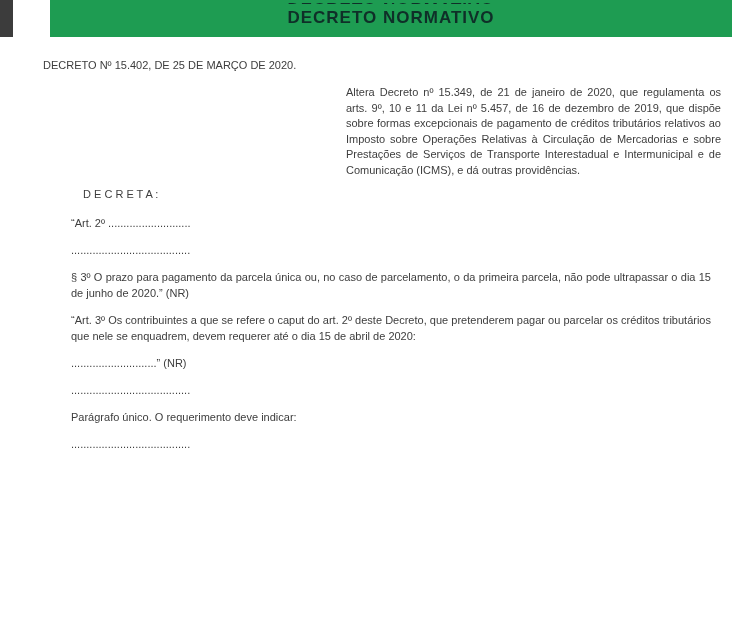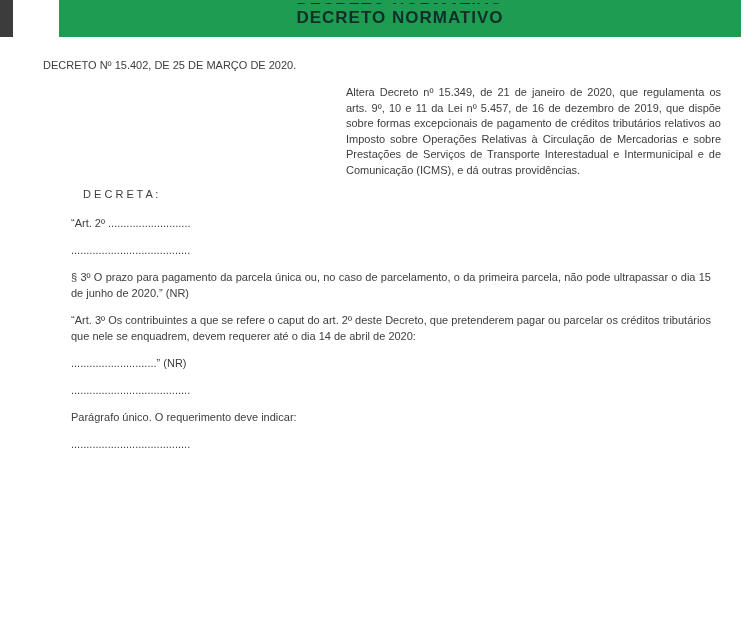--- a/index.html
+++ b/index.html
@@ -19,21 +19,21 @@
   .left-bar {
     position: absolute;
     left: 0;
     top: 0;
     width: 13px;
     height: 37px;
     background: #3c3c3c;
   }
   .banner {
     position: absolute;
-    left: 59px;
+    left: 50px;
     top: 0;
     width: 682px;
     height: 37px;
     background: #1e9c52;
   }
   .banner-clip {
     position: absolute;
     top: 0;
     left: 0;
     right: 0;
@@ -107,21 +107,21 @@
 
   <div class="content">
     <p class="heading">DECRETO Nº 15.402, DE 25 DE MARÇO DE 2020.</p>
     <p class="ementa">Altera Decreto nº 15.349, de 21 de janeiro de 2020, que regulamenta os arts. 9º, 10 e 11 da Lei nº 5.457, de 16 de dezembro de 2019, que dispõe sobre formas excepcionais de pagamento de créditos tributários relativos ao Imposto sobre Operações Relativas à Circulação de Mercadorias e sobre Prestações de Serviços de Transporte Interestadual e Intermunicipal e de Comunicação (ICMS), e dá outras providências.</p>
     <p class="first-indent">D E C R E T A :</p>
 
     <div class="quote">
       <p>“Art. 2º ...........................</p>
       <p>.......................................</p>
       <p class="just">§ 3º O prazo para pagamento da parcela única ou, no caso de parcelamento, o da primeira parcela, não pode ultrapassar o dia 15 de junho de 2020.” (NR)</p>
-      <p class="just">“Art. 3º Os contribuintes a que se refere o caput do art. 2º deste Decreto, que pretenderem pagar ou parcelar os créditos tributários que nele se enquadrem, devem requerer até o dia 14 de abril de 2020:</p>
+      <p class="just">“Art. 3º Os contribuintes a que se refere o caput do art. 2º deste Decreto, que pretenderem pagar ou parcelar os créditos tributários que nele se enquadrem, devem requerer até o dia 15 de abril de 2020:</p>
       <p>............................” (NR)</p>
       <p>.......................................</p>
       <p>Parágrafo único. O requerimento deve indicar:</p>
       <p>.......................................</p>
     </div>
   </div>
 
 </div>
 
 </body></html>

